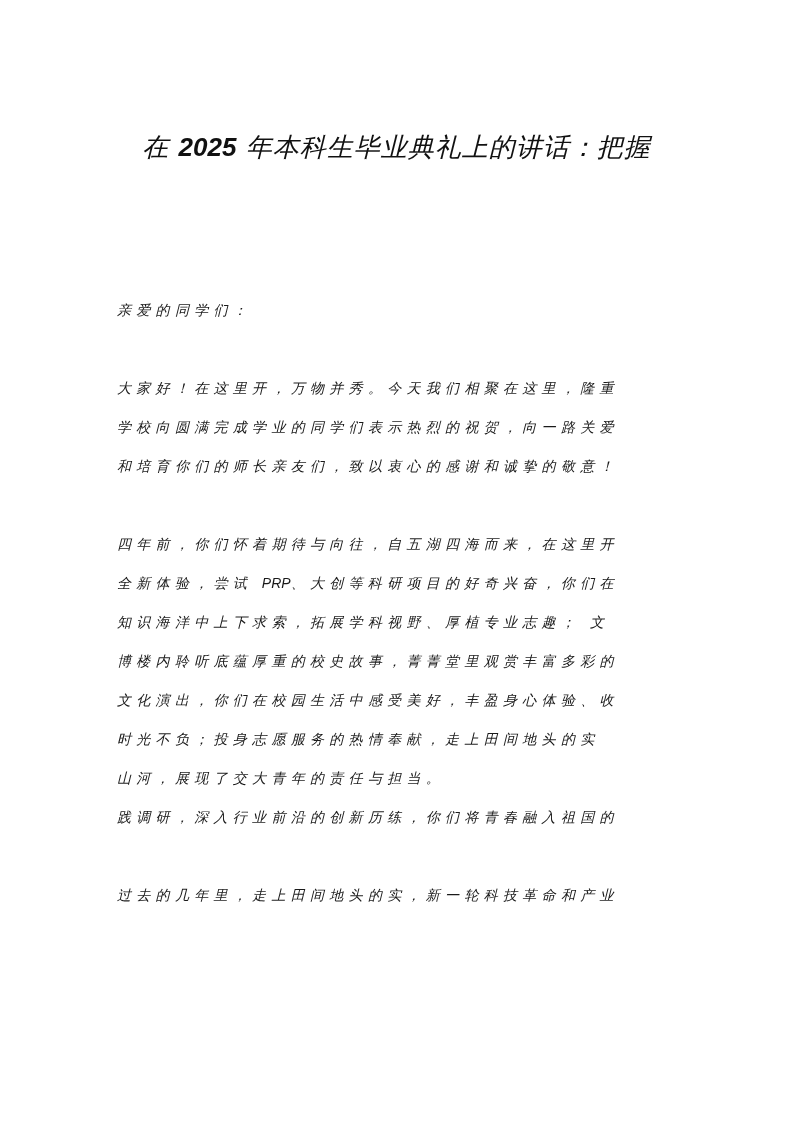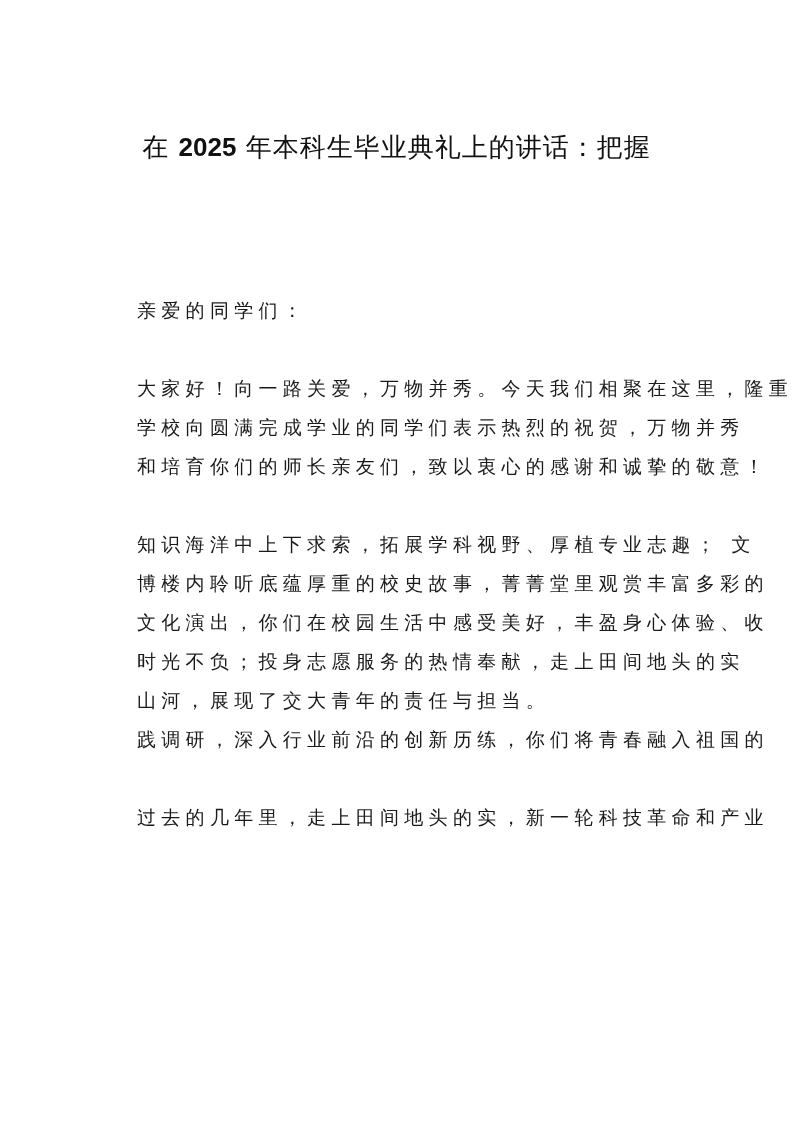--- a/index.html
+++ b/index.html
@@ -1,57 +1,59 @@
 <!DOCTYPE html>
 <html><head>
   <meta charset="utf-8">
   <style>
     html, body { margin: 0; padding: 0; background: #ffffff; }
     body {
       width: 793px; height: 1122px; overflow: hidden; position: relative;
       font-family: "DejaVu Sans", "Liberation Sans", sans-serif;
       color: #1a1a1a;
     }
-    .page { position: absolute; left: 0; top: 0; width: 675px; height: 1122px; background: #fff; }
+    .page { position: absolute; left: 0; top: 0; width: 675px; height: 1122px; background: #fff; font-style: italic; }
     .title {
       position: absolute; left: 100px; width: 593px; top: 124px;
       text-align: center; font-size: 26px; line-height: 46px;
       letter-spacing: 1px; color: #111;
       font-family: "DejaVu Sans", sans-serif;
     }
     .title .num { font-family: "Liberation Sans", sans-serif; font-weight: bold; letter-spacing: 0; }
     .body {
-      position: absolute; left: 137px; width: 555px; top: 291px;
-      font-size: 19px; line-height: 39px; letter-spacing: 5.3px;
+      position: absolute; left: 117px; width: 555px; top: 291px;
+      font-size: 14px; line-height: 39px; letter-spacing: 5.3px;
       text-align: justify;
     }
     .body p { margin: 0 0 39px 0; padding: 0; }
     .line { display: block; white-space: nowrap; height: 39px; }
     .latin { font-family: "Liberation Sans", sans-serif; letter-spacing: 0; }
   </style>
 </head>
 <body>
 
 <div class="page">
   <div class="title">
     <div><span>在 </span><span class="num">2025</span><span> 年本科生毕业典礼上的讲话：把握</span></div>
   </div>
 
   <div class="body">
     <p>
         <span class="line">亲爱的同学们：</span>
       </p>
 
     <p>
-      <span class="line">大家好！向一路关爱，万物并秀。今天我们相聚在这里，隆重</span>
-      <span class="line">学校向圆满完成学业的同学们表示热烈的祝贺，万物并秀</span>
+      <span class="line">大家好！在这里开，万物并秀。今天我们相聚在这里，隆重</span>
+      <span class="line">学校向圆满完成学业的同学们表示热烈的祝贺，向一路关爱</span>
       <span class="line">和培育你们的师长亲友们，致以衷心的感谢和诚挚的敬意！</span>
     </p>
 
     <p>
+      <span class="line">四年前，你们怀着期待与向往，自五湖四海而来，在这里开</span>
+      <span class="line"><span>全新体验，尝试 </span><span class="latin">PRP</span><span>、大创等科研项目的好奇兴奋，你们在</span></span>
       <span class="line">知识海洋中上下求索，拓展学科视野、厚植专业志趣； 文</span>
       <span class="line">博楼内聆听底蕴厚重的校史故事，菁菁堂里观赏丰富多彩的</span>
       <span class="line">文化演出，你们在校园生活中感受美好，丰盈身心体验、收</span>
       <span class="line">时光不负；投身志愿服务的热情奉献，走上田间地头的实</span>
       <span class="line">山河，展现了交大青年的责任与担当。</span>
       <span class="line">践调研，深入行业前沿的创新历练，你们将青春融入祖国的</span>
     </p>
 
     <p>
       <span class="line">过去的几年里，走上田间地头的实，新一轮科技革命和产业</span>

